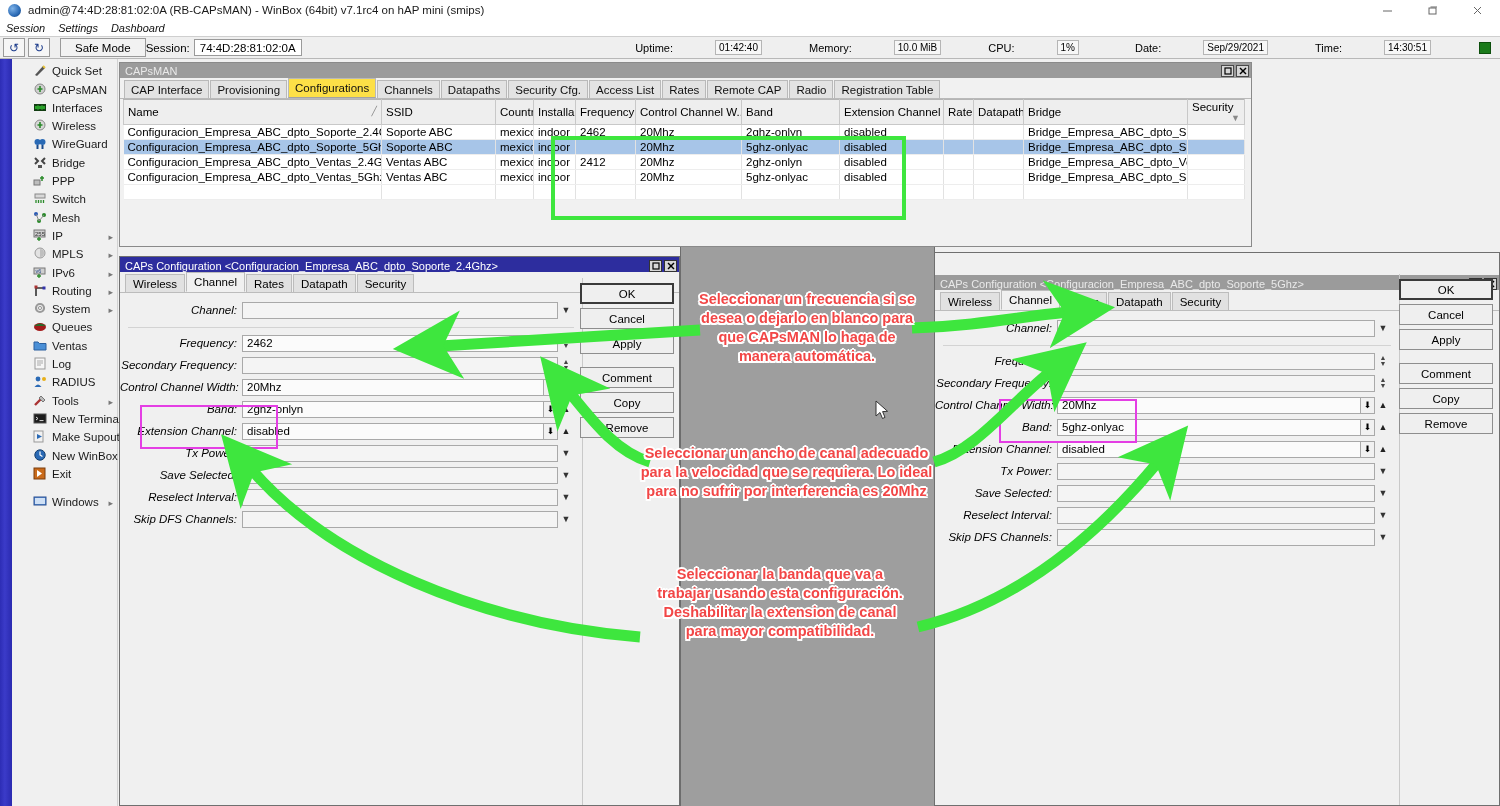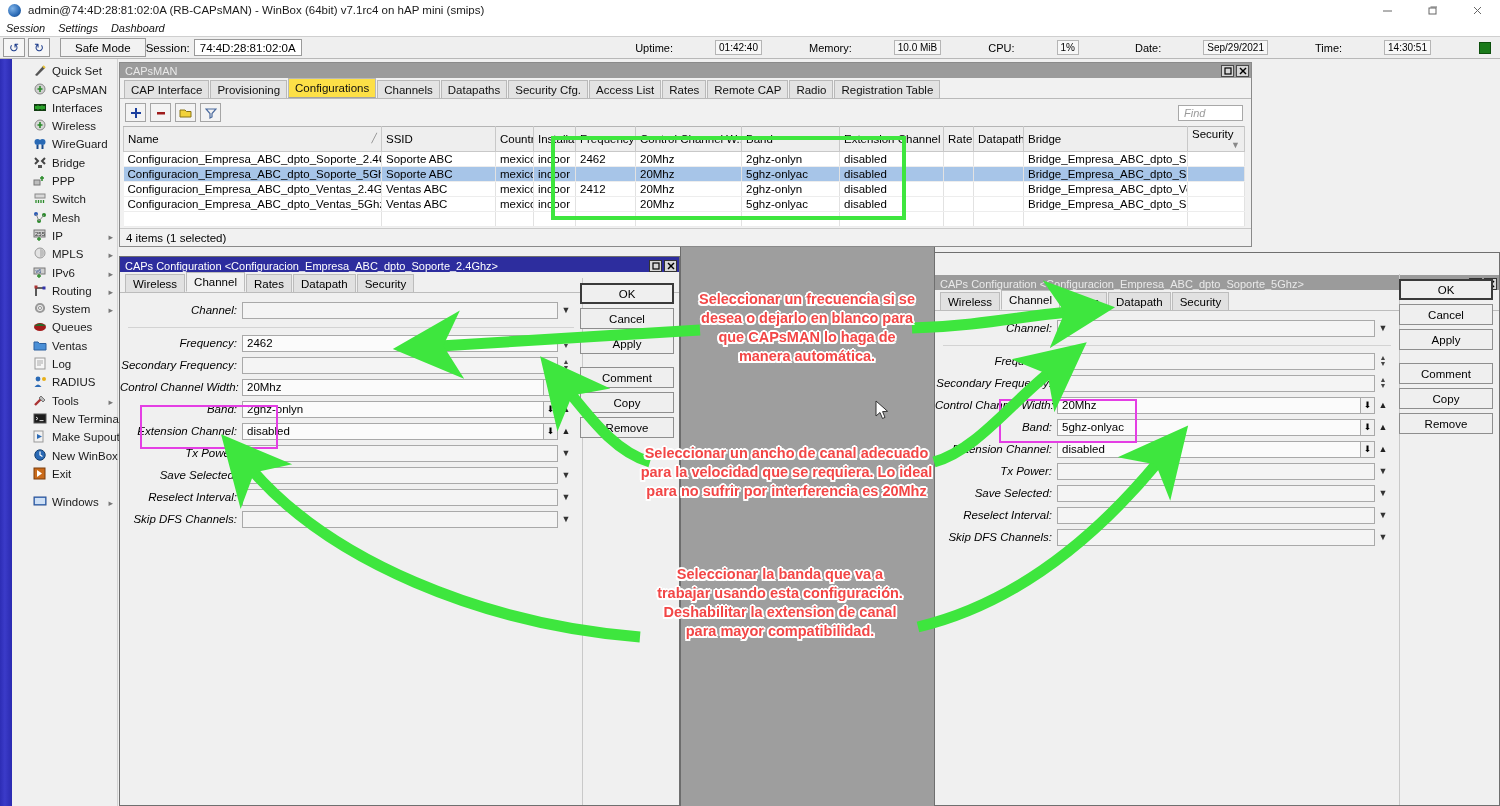--- a/index.html
+++ b/index.html
@@ -475,43 +475,20 @@
       <div class="cm-tab active">Configurations</div>
       <div class="cm-tab">Channels</div>
       <div class="cm-tab">Datapaths</div>
       <div class="cm-tab">Security Cfg.</div>
       <div class="cm-tab">Access List</div>
       <div class="cm-tab">Rates</div>
       <div class="cm-tab">Remote CAP</div>
       <div class="cm-tab">Radio</div>
       <div class="cm-tab">Registration Table</div>
     </div>
-  <div class="cm-toolbar">
-    <div class="cm-tb">
-      <svg width="12" height="12" viewBox="0 0 12 12">
-          <path d="M5 1h2v4h4v2H7v4H5V7H1V5h4z" fill="#1b3f9e"></path>
-        </svg>
-    </div>
-    <div class="cm-tb">
-      <svg width="12" height="12" viewBox="0 0 12 12">
-          <rect x="2" y="5" width="8" height="2.5" fill="#9e1b1b"></rect>
-        </svg>
-    </div>
-    <div class="cm-tb">
-      <svg width="13" height="12" viewBox="0 0 13 12">
-          <path d="M1 3h5l1.5 1.5H12V10H1z" fill="#f2d23a" stroke="#8a7415"></path>
-        </svg>
-    </div>
-    <div class="cm-tb">
-      <svg width="12" height="12" viewBox="0 0 12 12">
-          <path d="M1 2h10L7 6.5V10L5 11V6.5z" fill="none" stroke="#4a6a9e" stroke-width="1.2"></path>
-        </svg>
-    </div>
-    <div class="cm-find">Find</div>
-  </div>
 
   <div class="cm-tablewrap">
     <table class="cmtable">
       <colgroup>
         <col style="width:258px">
           <col style="width:114px">
           <col style="width:38px">
           <col style="width:42px">
         <col style="width:60px">
           <col style="width:106px">
@@ -606,23 +583,20 @@
             <td style="height: 14px;">&nbsp;</td>
             <td style="height: 14px;">&nbsp;</td>
             <td style="height: 14px;">&nbsp;</td>
             <td style="height: 14px;">&nbsp;</td>
             <td style="height: 14px;">&nbsp;</td>
           </tr>
         </tbody>
     </table>
   </div>
 
-  <div class="cm-status">
-    <span>4 items (1 selected)</span>
-  </div>
 
   <div class="green-rect" style="left:431px; top:73px; width:355px; height:84px;"></div>
 </div>
 
 <div class="greypanel"></div>
 
 <div class="dlg" style="left:119px; top:256px; width:561px; height:550px;">
   <div class="dlg-title blue">
     <span>CAPs Configuration &lt;Configuracion_Empresa_ABC_dpto_Soporte_2.4Ghz&gt;</span>
     <span class="dlg-wbtns">

